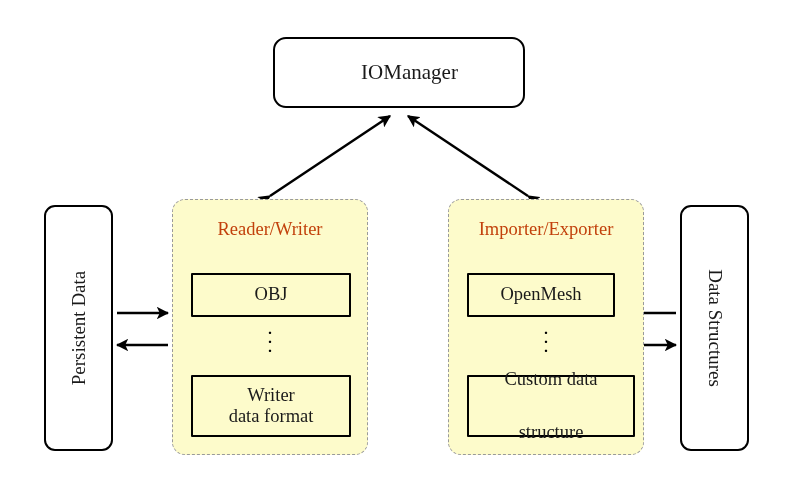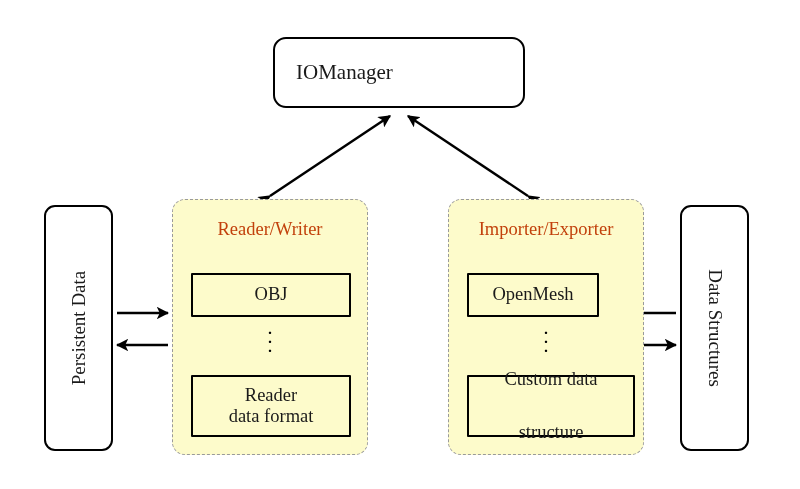--- a/index.html
+++ b/index.html
@@ -16,21 +16,21 @@
     font-family: "Liberation Serif", "DejaVu Serif", serif;
     color: #1a1a1a;
   }
 
   
   .node {
     position: absolute;
     box-sizing: border-box;
     display: flex;
     align-items: center;
-    justify-content: flex-start;
+    justify-content: center;
     text-align: center;
     line-height: 1.18;
     padding-left: 21px;
   }
 
   .white-box {
     background: #ffffff;
     border: 2.6px solid #000000;
     border-radius: 11px;
   }
@@ -167,30 +167,30 @@
       <span>OBJ</span>
     </div>
 
     <div class="vdots" style="left:0; right:0; top:129px;">
       <span>·</span>
         <span>·</span>
         <span>·</span>
     </div>
 
     <div class="inner-box" style="left:18px; top:175px; width:160px; height:62px; flex-direction:column;">
-      <span>Reader</span>
+      <span>Writer</span>
       <span>data format</span>
     </div>
   </div>
 
   <div class="node group-panel" style="left:448px; top:199px; width:196px; height:256px;">
 
     <div class="group-title" style="top:19px;">Importer/Exporter</div>
 
-    <div class="inner-box" style="left:18px; top:73px; width:132px; height:44px;">
+    <div class="inner-box" style="left:18px; top:73px; width:148px; height:44px;">
       <span>OpenMesh</span>
     </div>
 
     <div class="vdots" style="left:0; right:0; top:129px;">
       <span>·</span>
         <span>·</span>
         <span>·</span>
     </div>
 
     <div class="inner-box" style="left:18px; top:175px; width:168px; height:62px; flex-direction:column;gap:32px;">

